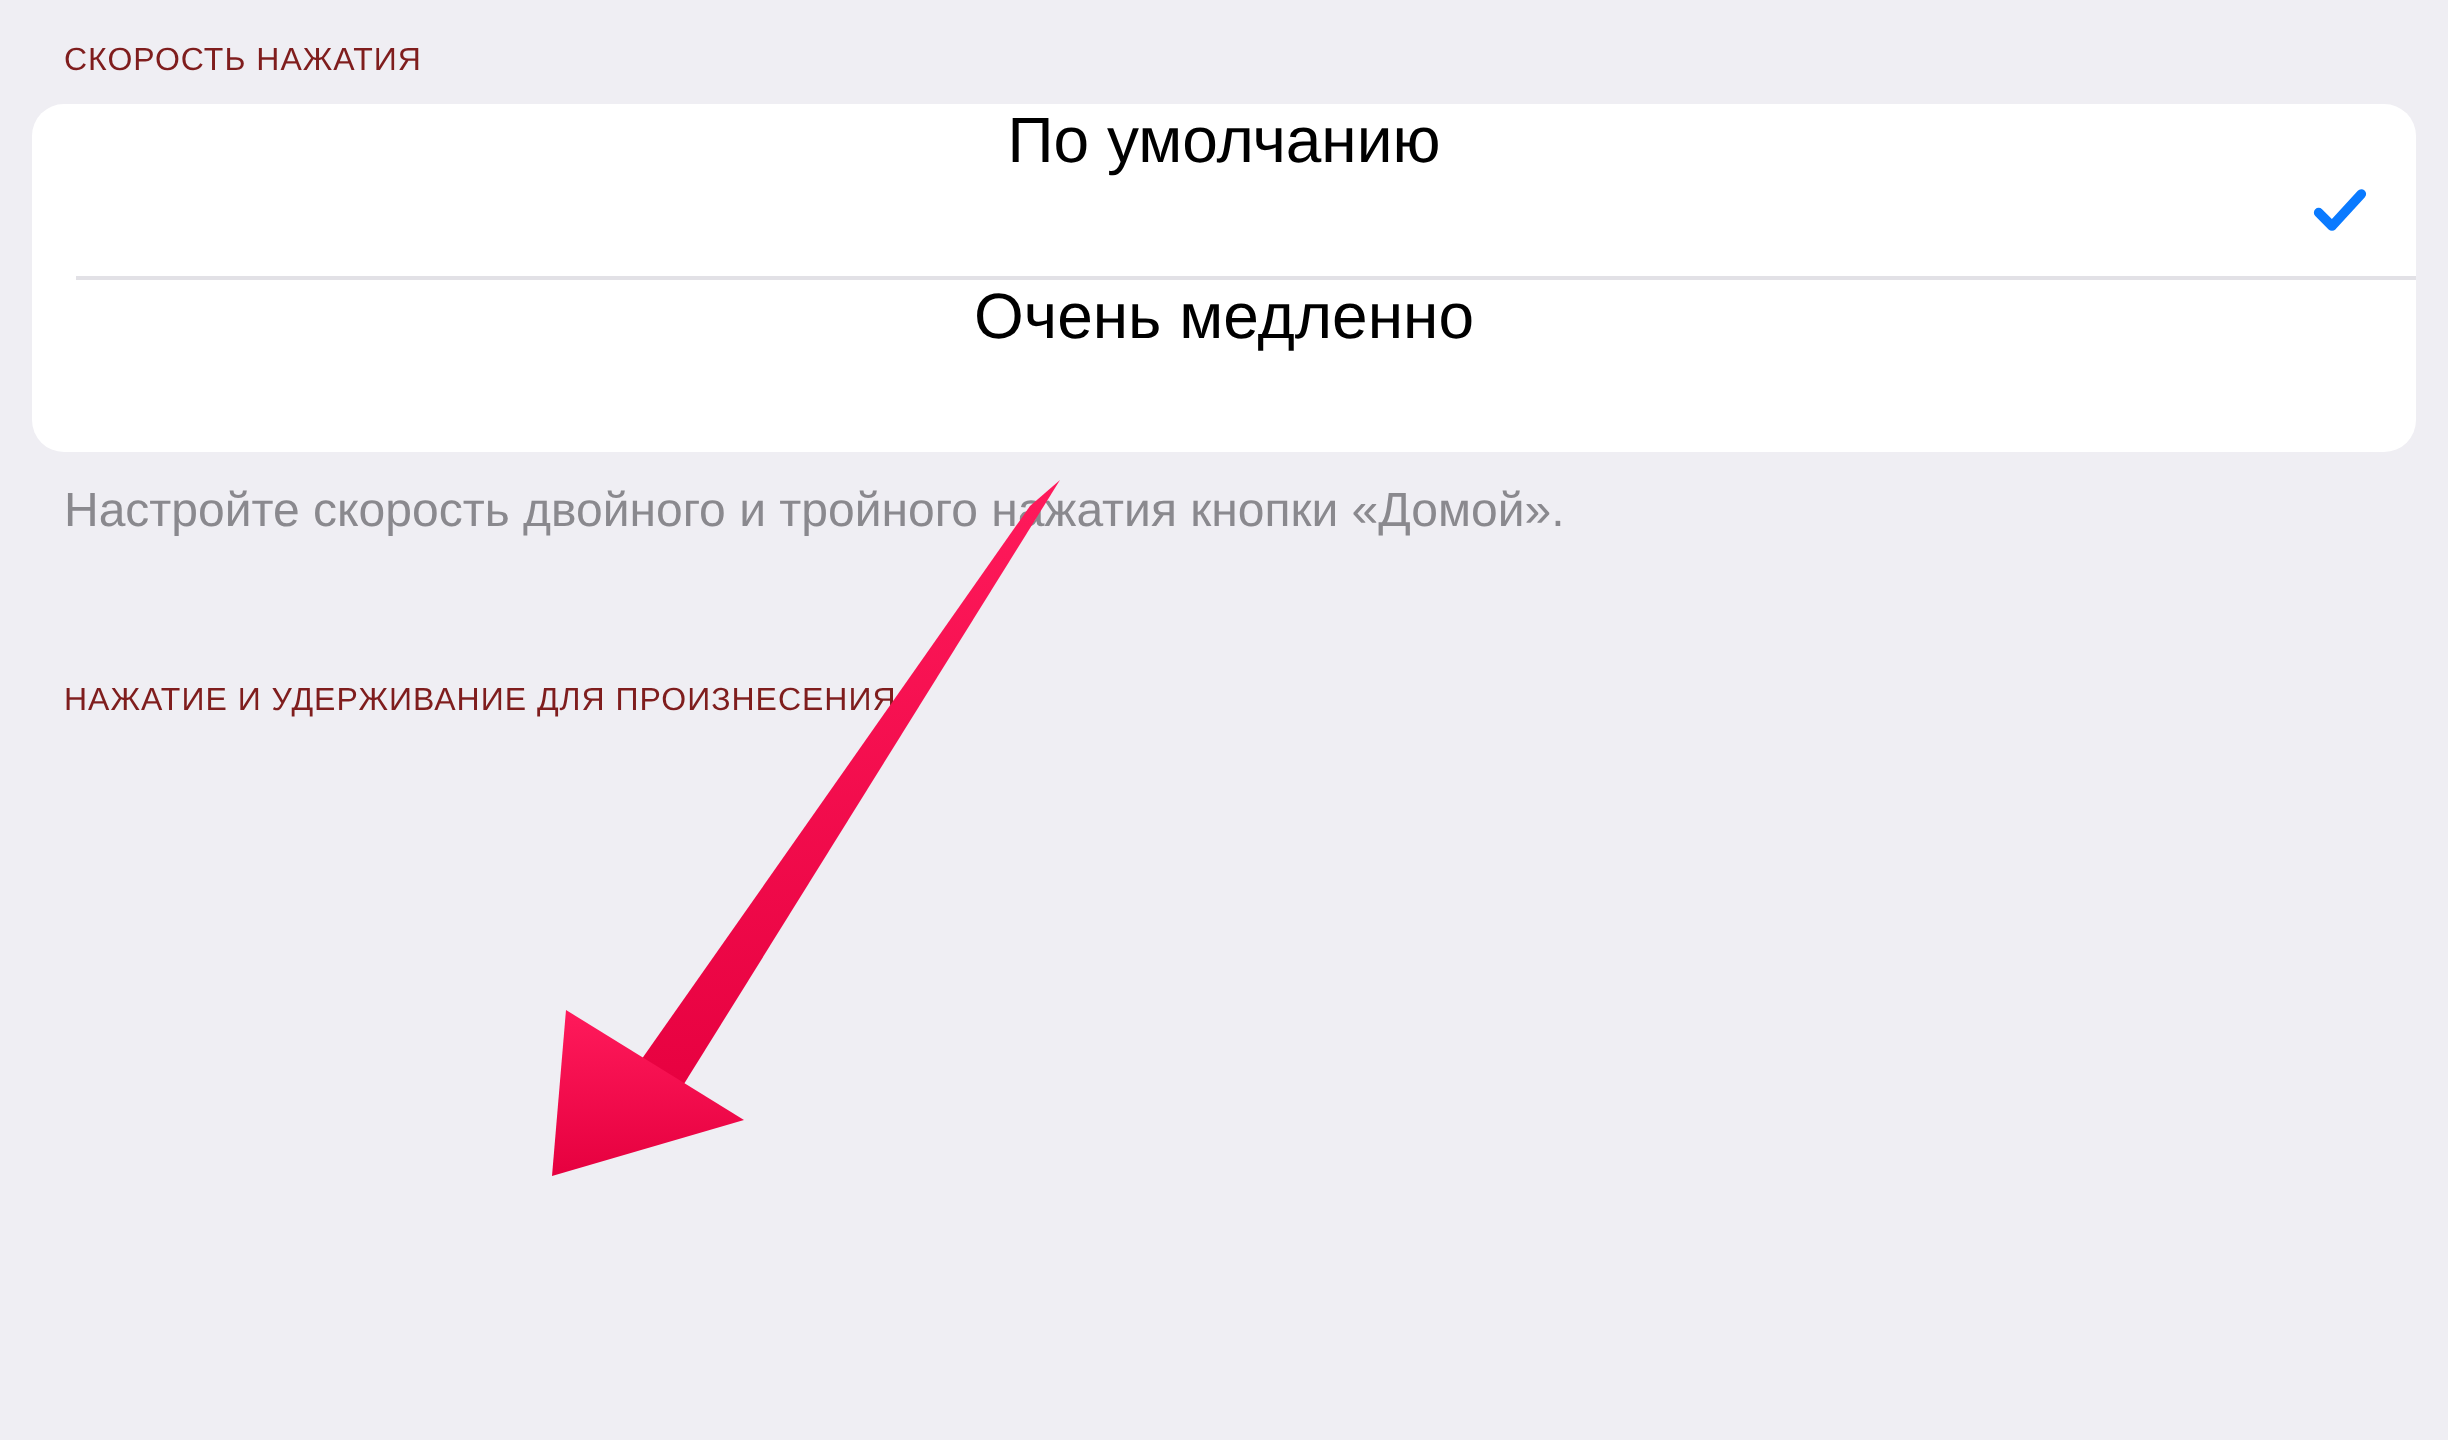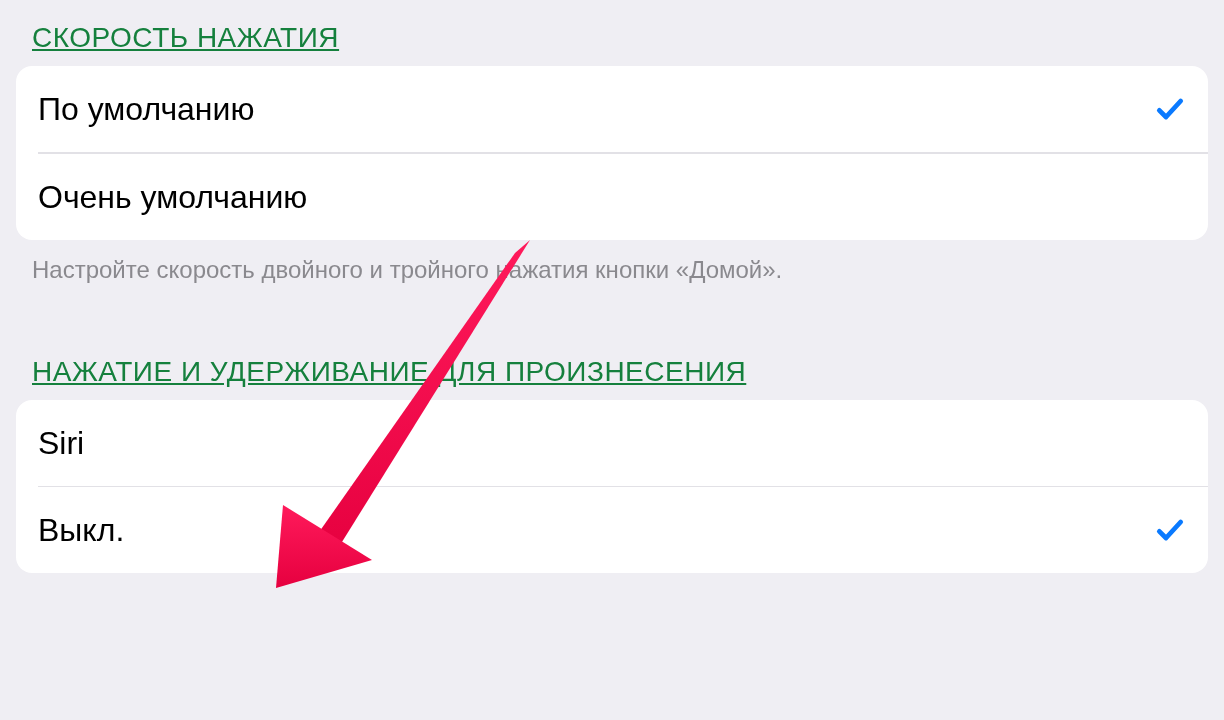--- a/index.html
+++ b/index.html
@@ -10,40 +10,40 @@
     font-family: -apple-system, "Helvetica Neue", Helvetica, Arial, sans-serif;
     overflow: hidden;
     position: relative;
   }
   .wrap {
     width: 1216px;
     margin: 0 auto;
     padding-top: 8px;
   }
   .section-header {
-    color: #15803d;
-    font-size: 28px;
+    color: #7f1d1d;
+    font-size: 16px;
     letter-spacing: 0.5px;
     padding: 14px 28px 12px 28px;
     text-transform: uppercase;
-    text-decoration: underline;
   }
   .card {
     background: #ffffff;
     border-radius: 16px;
     margin: 0 12px;
     overflow: hidden;
   }
   .row {
     display: flex;
     align-items: center;
     padding: 0 22px;
     height: 86px;
     position: relative;
     cursor: pointer;
+    flex-direction: column;
   }
   .row-label {
     color: #000;
     font-size: 32px;
     font-weight: 400;
   }
   .check {
     margin-left: auto;
     color: #0a7aff;
   }
@@ -90,44 +90,30 @@
       <span class="row-label">По умолчанию</span>
       <span class="check">
         <svg viewBox="0 0 24 24">
             <polyline points="4 13 9 18 20 6"></polyline>
           </svg>
       </span>
     </div>
     <div class="sep"></div>
     <div class="sep"></div>
     <div class="row">
-      <span class="row-label">Очень умолчанию</span>
+      <span class="row-label">Очень медленно</span>
     </div>
   </div>
 
   <div class="section-footer">Настройте скорость двойного и тройного нажатия кнопки «Домой».</div>
 
   <div class="spacer"></div>
 
   <div class="section-header">НАЖАТИЕ И УДЕРЖИВАНИЕ ДЛЯ ПРОИЗНЕСЕНИЯ</div>
 
-  <div class="card">
-    <div class="row">
-      <span class="row-label">Siri</span>
-    </div>
-    <div class="sep"></div>
-    <div class="row">
-      <span class="row-label">Выкл.</span>
-      <span class="check">
-        <svg viewBox="0 0 24 24">
-            <polyline points="4 13 9 18 20 6"></polyline>
-          </svg>
-      </span>
-    </div>
-  </div>
 
 
 </div>
 
 <svg class="arrow-overlay" width="1224" height="720">
   <defs>
     <linearGradient id="agrad" x1="0" y1="0" x2="0" y2="1">
       <stop offset="0%" stop-color="#ff1a5b"></stop>
       <stop offset="100%" stop-color="#e6003f"></stop>
     </linearGradient>

